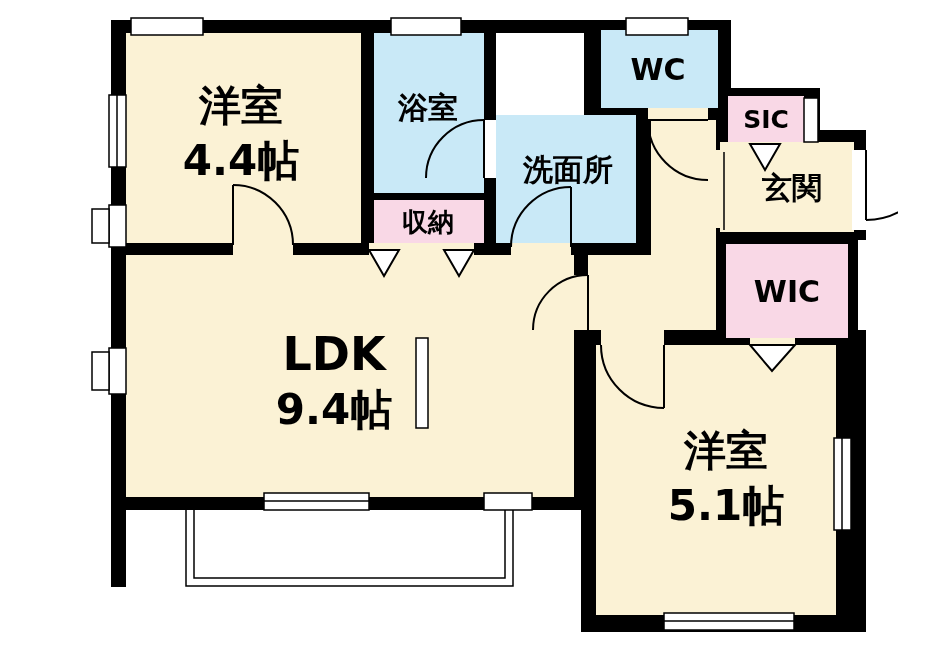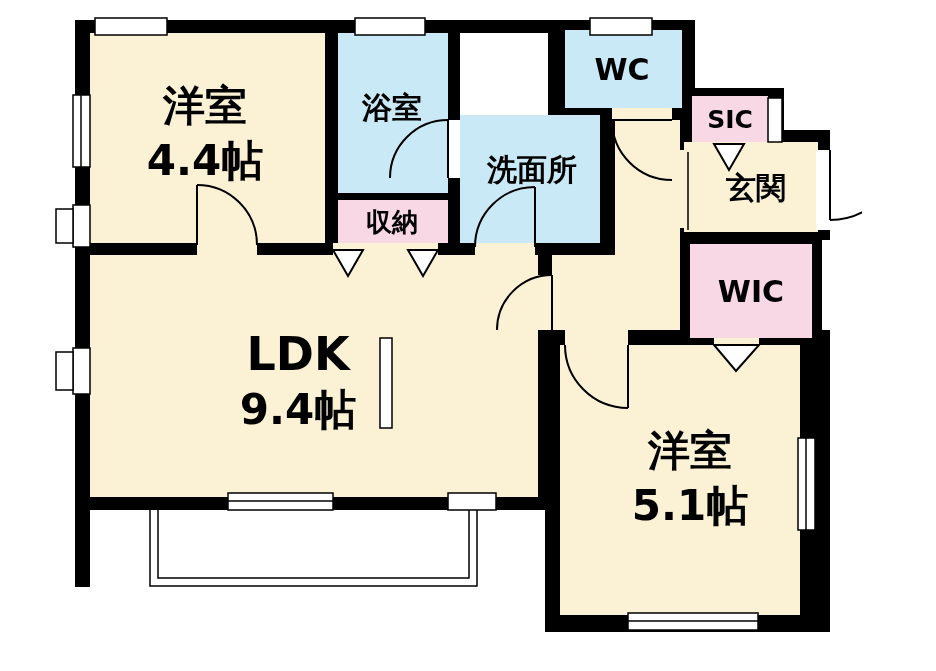--- a/index.html
+++ b/index.html
@@ -3,21 +3,21 @@
 <meta charset="utf-8">
 <style>
   :root{
     --room-fill:#FBF2D5;
     --wet-fill:#C9E9F7;
     --closet-fill:#F9D8E6;
     --wall:#000000;
     --background:#FFFFFF;
   }
   html,body{margin:0;padding:0;background:var(--background);}
-  .stage{position:relative;width:862px;height:671px;background:var(--background);overflow:hidden;}
+  .stage{position:relative;width:862px;height:671px;background:var(--background);overflow:hidden;margin-left:36px;}
   svg{display:block;}
   .wall{fill:var(--wall);}
   .room{fill:var(--room-fill);}
   .wet{fill:var(--wet-fill);}
   .closet{fill:var(--closet-fill);}
   .open{fill:var(--room-fill);}
   .gap-white{fill:#ffffff;}
   .door{fill:none;stroke:#000;stroke-width:2;}
   .win{fill:#ffffff;stroke:#000;stroke-width:1.5;}
   .thin{fill:none;stroke:#000;stroke-width:1.5;}

